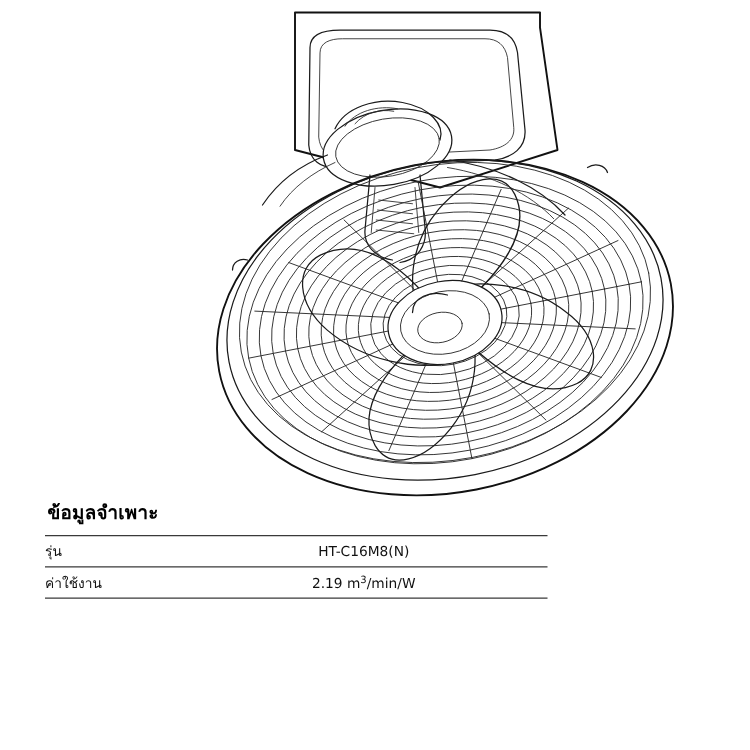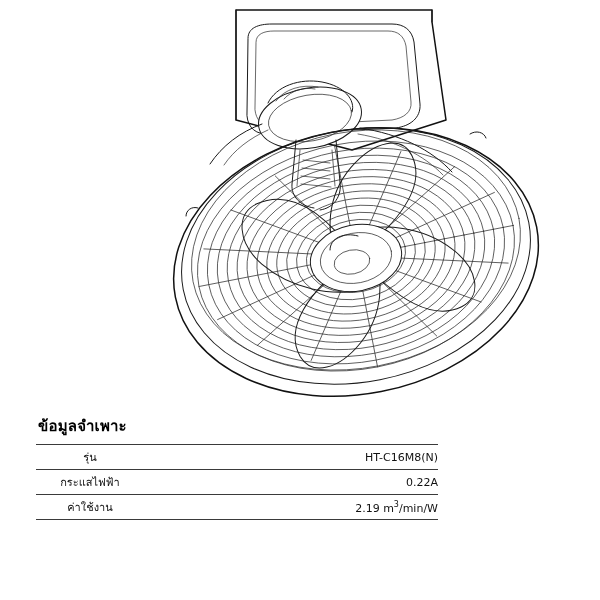--- a/index.html
+++ b/index.html
@@ -36,21 +36,21 @@
     position: absolute;
     left: 36px;
     top: 398px;
     width: 420px;
   }
   #spec-title {
     font-size: 15px;
     font-weight: bold;
     letter-spacing: 0.2px;
     color: #000;
-    margin: 16px 0 6px 2px;
+    margin: 0 0 6px 2px;
   }
   table.spec-table {
     border-collapse: collapse;
     width: 402px;
     font-size: 11px;
     color: #111;
   }
   table.spec-table tr {
     border-top: 1px solid #3a3a3a;
   }
@@ -59,24 +59,23 @@
   }
   table.spec-table td {
     padding: 3px 0 3px 0;
     vertical-align: middle;
     height: 15px;
   }
   td.spec-label {
     width: 108px;
     padding-left: 16px;
     white-space: nowrap;
+  }
+  td.spec-value {
     text-align: center;
-  }
-  td.spec-value {
-    text-align: right;
     padding-left: 0;
     padding-right: 40px;
     white-space: nowrap;
   }
   .unit-sup {
     font-size: 8px;
     vertical-align: super;
   }
   
   .ln {
@@ -206,24 +205,20 @@
   <div id="spec-block">
     <div id="spec-title">ข้อมูลจำเพาะ</div>
 
     <table class="spec-table">
       <tbody>
         <tr>
           <td class="spec-label">รุ่น</td>
           <td class="spec-value">HT-C16M8(N)</td>
         </tr>
         <tr>
-          <td class="spec-label">กระแสไฟฟ้า</td>
-          <td class="spec-value">0.22A</td>
-        </tr>
-        <tr>
           <td class="spec-label">ค่าใช้งาน</td>
           <td class="spec-value"><span>2.19 m</span><span class="unit-sup">3</span><span>/min/W</span></td>
         </tr>
       </tbody>
     </table>
 
   </div>
 
 </div>
 

